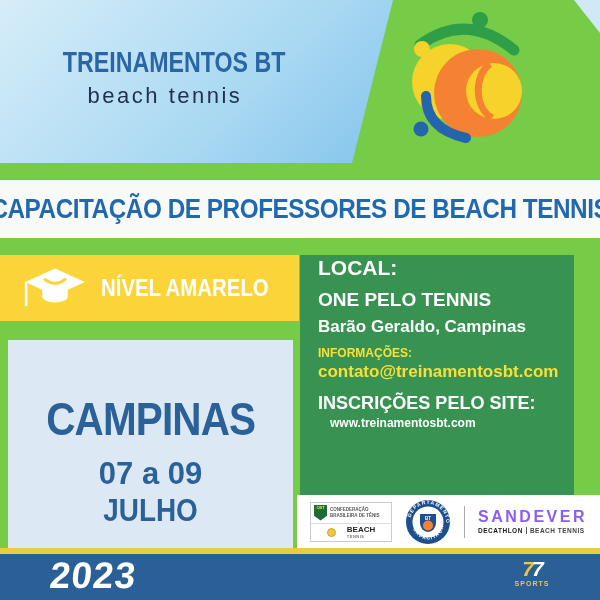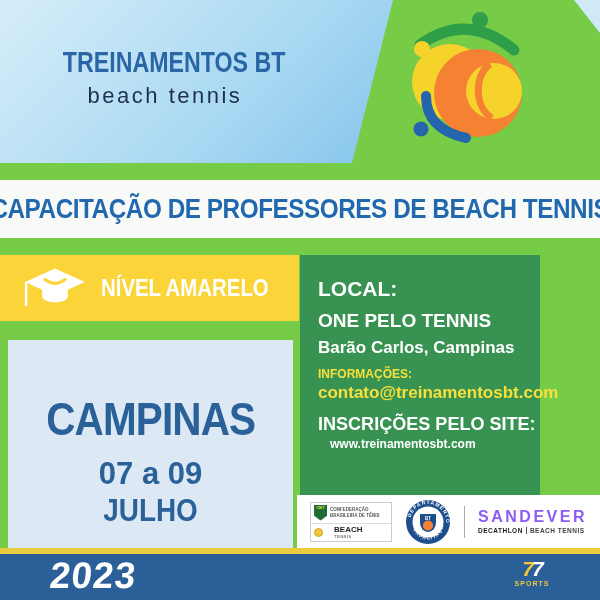--- a/index.html
+++ b/index.html
@@ -45,22 +45,22 @@
     position:absolute; left:0; top:255px; width:299px; height:66px;
     background:#fbd43a; display:flex; align-items:center; padding-left:21px;
   }
   .level-label {
     display:inline-block; color:#ffffff; font-weight:bold; font-size:24px;
     white-space:nowrap; transform:scaleX(.85); transform-origin:left center;
     margin-left:12px;
   }
   
   .green-panel {
-    position:absolute; left:300px; top:255px; width:240px; height:242px;
-    background:#389252; color:#ffffff; padding:22px 8px 0 18px;
+    position:absolute; left:300px; top:255px; width:274px; height:242px;
+    background:#389252; color:#ffffff; padding:1px 8px 0 18px;
   }
   .green-panel p { transform-origin:left center; line-height:1.12; font-weight:bold; white-space:nowrap; }
   .p-local   { font-size:21px; margin-bottom:9px; }
   .p-venue   { font-size:19px; margin-bottom:7px; }
   .p-addr    { font-size:17px; margin-bottom:6px; }
   .p-addr2   { font-size:17px; margin-bottom:11px; }
   .p-info    { font-size:12px; color:#f7e03c; margin-bottom:2px; }
   .p-email   { font-size:17px; color:#f7e03c; margin-bottom:11px; }
   .p-signup  { font-size:19px; margin-bottom:3px; transform:scaleX(.95); }
   .p-site    { font-size:12px;margin-left:12px; }
@@ -82,21 +82,21 @@
     background:#ffffff; display:flex; align-items:center; justify-content:center; gap:13px;
   }
   .cbt-box { width:82px; border:1px solid #cccccc; background:#fff; }
   .cbt-top { display:flex; align-items:center; gap:3px; padding:2px 3px; border-bottom:1px solid #dddddd; }
   .cbt-shield {
     width:13px; height:16px; background:#1d6b35; color:#f7e03c; font-size:4px; font-weight:bold;
     text-align:center; line-height:6px;
     clip-path:polygon(0 0,100% 0,100% 70%,50% 100%,0 70%);
   }
   .cbt-name { font-size:4.5px; font-weight:bold; color:#555; line-height:1.15; }
-  .cbt-bottom { display:flex; align-items:center; gap:11px; padding:2px 3px; }
+  .cbt-bottom { display:flex; align-items:center; gap:11px; padding:2px 3px;justify-content:center; }
   .cbt-ball { width:9px; height:9px; border-radius:50%; background:#f2c53a; border:1px solid #caa52c; }
   .cbt-beach { font-size:8px; font-weight:bold; color:#222; line-height:1; }
   .cbt-tennis { font-size:4px; font-weight:bold; color:#777; letter-spacing:.5px; }
   .sponsor-divider { width:1px; height:32px; background:#aaaaaa; }
   .sandever { text-align:left; }
   .sandever-name { font-size:16px; font-weight:bold; color:#8b5cf6; letter-spacing:2.5px; line-height:1; }
   .sandever-sub { display:flex; align-items:center; gap:3px; margin-top:2px; }
   .sandever-sub .s1 { font-size:6.5px; font-weight:bold; color:#1a1a1a; letter-spacing:.5px; }
   .sandever-sub .vr { width:1px; height:7px; background:#555; }
   .sandever-sub .s2 { font-size:6.5px; font-weight:bold; color:#444; letter-spacing:.5px; }
@@ -149,21 +149,21 @@
       <ellipse cx="40" cy="27" rx="15" ry="6" fill="#ffffff"></ellipse>
       <polygon points="40,4 75,20 40,36 5,20" fill="#ffffff"></polygon>
       <path d="M28,17 Q40,26 52,17" fill="none" stroke="#fbd43a" stroke-width="3.5" stroke-linecap="round"></path>
     </svg>
     <span class="level-label">NÍVEL AMARELO</span>
   </div>
 
   <div class="green-panel">
     <p class="p-local">LOCAL:</p>
     <p class="p-venue">ONE PELO TENNIS</p>
-    <p class="p-addr2">Barão Carlos, Campinas</p>
+    <p class="p-addr2">Barão Geraldo, Campinas</p>
     <p class="p-info">INFORMAÇÕES:</p>
     <p class="p-email">contato@treinamentosbt.com</p>
     <p class="p-signup">INSCRIÇÕES PELO SITE:</p>
     <p class="p-site">www.treinamentosbt.com</p>
   </div>
 
   <div class="event-box">
     <span class="event-city">CAMPINAS</span>
     <span class="event-dates">07 a 09</span>
     <span class="event-month">JULHO</span>

